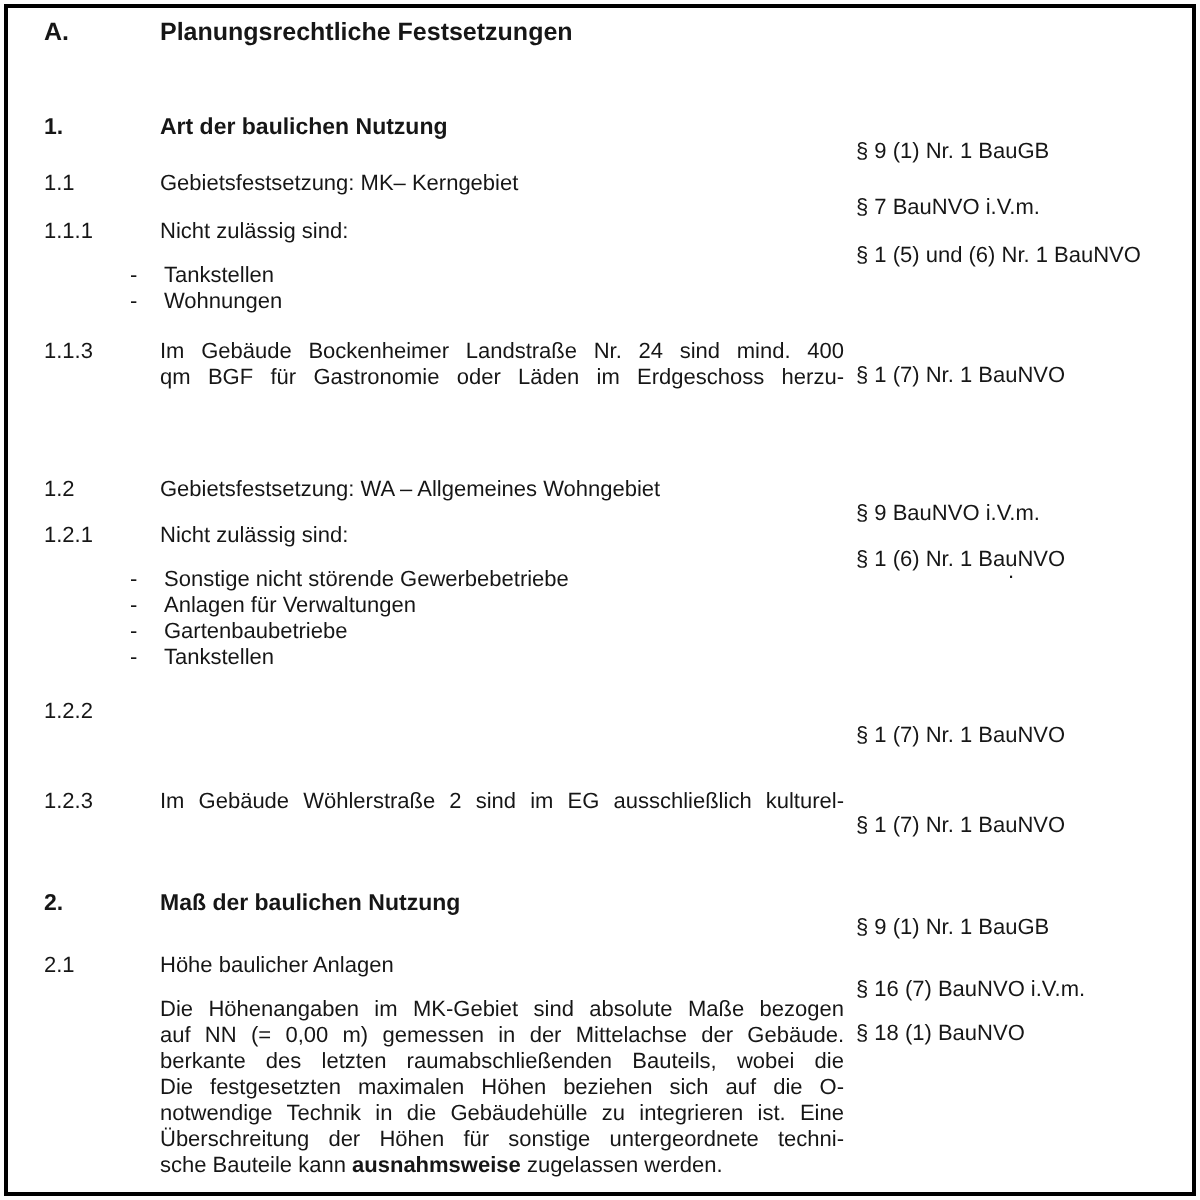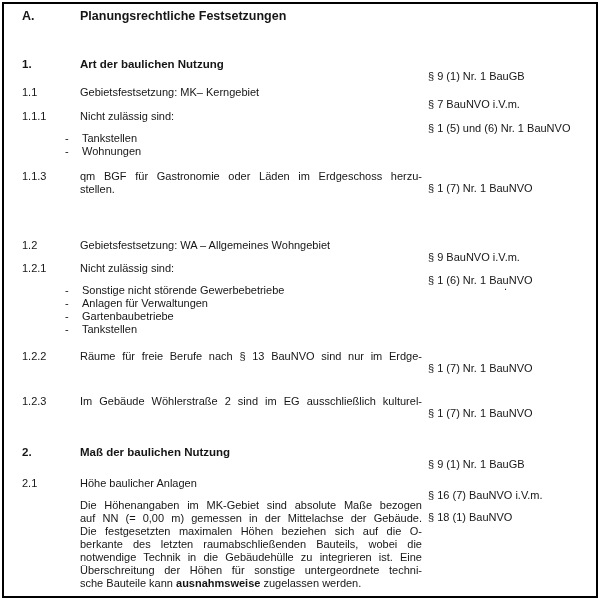--- a/index.html
+++ b/index.html
@@ -73,22 +73,22 @@
     <div class="bullet">
       <span class="dash">-</span>
       <span>Wohnungen</span>
     </div>
   </div>
 </div>
 
 <div class="row" style="top:170px">
   <div class="num">1.1.3</div>
   <div class="textcol">
+    <div class="line just">Im Gebäude Bockenheimer Landstraße Nr. 24 sind mind. 400</div>
     <div class="line just">qm BGF für Gastronomie oder Läden im Erdgeschoss herzu-</div>
-    <div class="line">stellen.</div>
   </div>
   <div class="refcol">§ 1 (7) Nr. 1 BauNVO</div>
 </div>
 
 <div class="row" style="top:239px">
   <div class="num">1.2</div>
   <div class="textcol"><span class="underl">Gebietsfestsetzung: WA – Allgemeines Wohngebiet</span></div>
   <div class="refcol">§ 9 BauNVO i.V.m.</div>
 </div>
 
@@ -117,21 +117,20 @@
       <span>Tankstellen</span>
     </div>
   </div>
 </div>
 
 <div class="artifact">.</div>
 
 <div class="row" style="top:350px">
   <div class="num">1.2.2</div>
   <div class="textcol">
-    <div class="line just">Räume für freie Berufe nach § 13 BauNVO sind nur im Erdge-</div>
   </div>
   <div class="refcol">§ 1 (7) Nr. 1 BauNVO</div>
 </div>
 
 <div class="row" style="top:395px">
   <div class="num">1.2.3</div>
   <div class="textcol">
     <div class="line just">Im Gebäude Wöhlerstraße 2 sind im EG ausschließlich kulturel-</div>
   </div>
   <div class="refcol">§ 1 (7) Nr. 1 BauNVO</div>
@@ -146,20 +145,20 @@
 <div class="row" style="top:477px">
   <div class="num">2.1</div>
   <div class="textcol"><span class="underl">Höhe baulicher Anlagen</span></div>
   <div class="refcol">§ 16 (7) BauNVO i.V.m.</div>
 </div>
 
 <div class="row" style="top:499px">
   <div class="textcol">
     <div class="line just">Die Höhenangaben im MK-Gebiet sind absolute Maße bezogen</div>
     <div class="line just">auf NN (= 0,00 m) gemessen in der Mittelachse der Gebäude.</div>
+    <div class="line just">berkante des letzten raumabschließenden Bauteils, wobei die</div>
     <div class="line just">Die festgesetzten maximalen Höhen beziehen sich auf die O-</div>
-    <div class="line just">berkante des letzten raumabschließenden Bauteils, wobei die</div>
     <div class="line just">notwendige Technik in die Gebäudehülle zu integrieren ist. Eine</div>
     <div class="line just">Überschreitung der Höhen für sonstige untergeordnete techni-</div>
     <div class="line"><span>sche Bauteile kann </span><span class="bold">ausnahmsweise</span><span> zugelassen werden.</span></div>
   </div>
   <div class="refcol">§ 18 (1) BauNVO</div>
 </div>
 
 </body></html>

